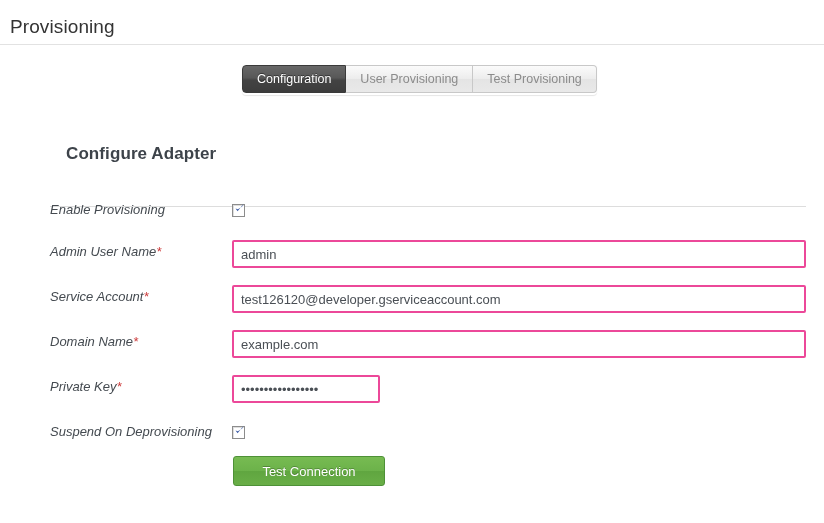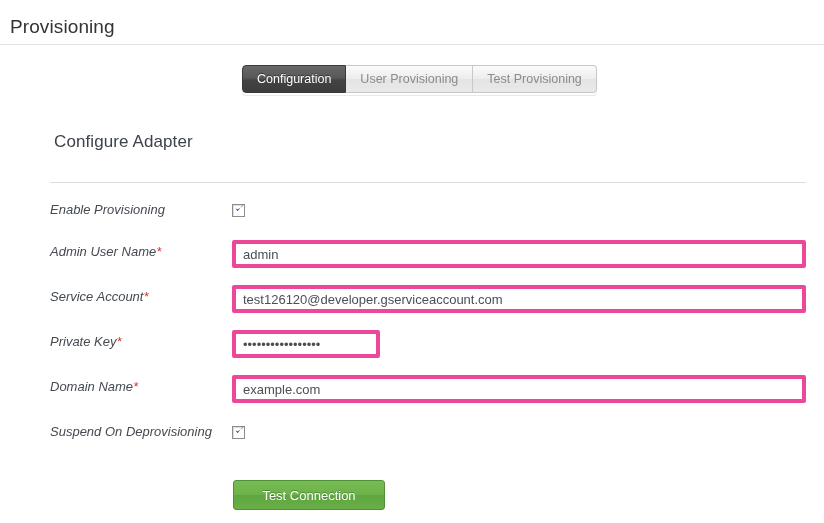--- a/index.html
+++ b/index.html
@@ -83,23 +83,23 @@
 
   
   .panel {
     position: absolute;
     left: 50px;
     top: 128px;
     width: 756px;
   }
   .panel-heading {
     font-size: 17px;
-    font-weight: normal;
+    font-weight: bold;
     color: #3d434a;
-    margin: 4px;
+    margin: 16px;
     padding: 0 0 26px 0;
     letter-spacing: 0.1px;
   }
   .panel-divider {
     height: 1px;
     background: #dddddd;
     width: 756px;
   }
 
   
@@ -137,21 +137,21 @@
   }
 
   input.text-input {
     box-sizing: border-box;
     height: 28px;
     padding: 3px 7px;
     font-family: "Liberation Sans", sans-serif;
     font-size: 13px;
     color: #4a4f55;
     background: #ffffff;
-    border: 4px solid #ec4899;
+    border: 2px solid #ec4899;
     border-radius: 2px;
     outline: none;
   }
   input.text-input.wide  { width: 574px; }
   input.text-input.short { width: 148px; }
   input.text-input::placeholder { color: #b0b0b0; }
 
   
   .checkbox {
     position: relative;
@@ -170,21 +170,21 @@
     top: -2px;
     width: 11px;
     height: 11px;
     display: block;
   }
 
   
   .actions {
     position: absolute;
     left: 233px;
-    top: 480px;
+    top: 456px;
     display: flex;
     gap: 17px;
   }
   .btn {
     box-sizing: border-box;
     height: 30px;
     border-radius: 3px;
     font-family: "Liberation Sans", sans-serif;
     font-size: 13px;
     color: #ffffff;
@@ -256,33 +256,33 @@
     <div class="field-label">
       <span>Service Account</span><span class="req">*</span>
     </div>
     <div class="field-control">
       <input class="text-input wide" type="text" value="test126120@developer.gserviceaccount.com" style="">
     </div>
   </div>
 
   <div class="form-row">
     <div class="field-label">
-      <span>Private Key</span><span class="req">*</span>
-    </div>
-    <div class="field-control">
-      <input class="text-input short" type="password" value="abcdefghijklmnopq" style="">
+      <span>Domain Name</span><span class="req">*</span>
+    </div>
+    <div class="field-control">
+      <input class="text-input wide" type="text" value="example.com" style="">
     </div>
   </div>
 
   <div class="form-row">
     <div class="field-label">
-      <span>Domain Name</span><span class="req">*</span>
-    </div>
-    <div class="field-control">
-      <input class="text-input wide" type="text" value="example.com" style="">
+      <span>Private Key</span><span class="req">*</span>
+    </div>
+    <div class="field-control">
+      <input class="text-input short" type="password" value="abcdefghijklmnopq" style="">
     </div>
   </div>
 
   <div class="form-row checkbox-row">
     <div class="field-label">Suspend On Deprovisioning</div>
     <div class="field-control">
       <div class="checkbox">
         <svg class="tick" viewBox="0 0 11 11">
           <path d="M1.5 5.6 L3.6 8.3 L9.6 0.8 L8.2 3.4 L3.9 6.2 Z" fill="#3f5fa8"></path>
         </svg>

